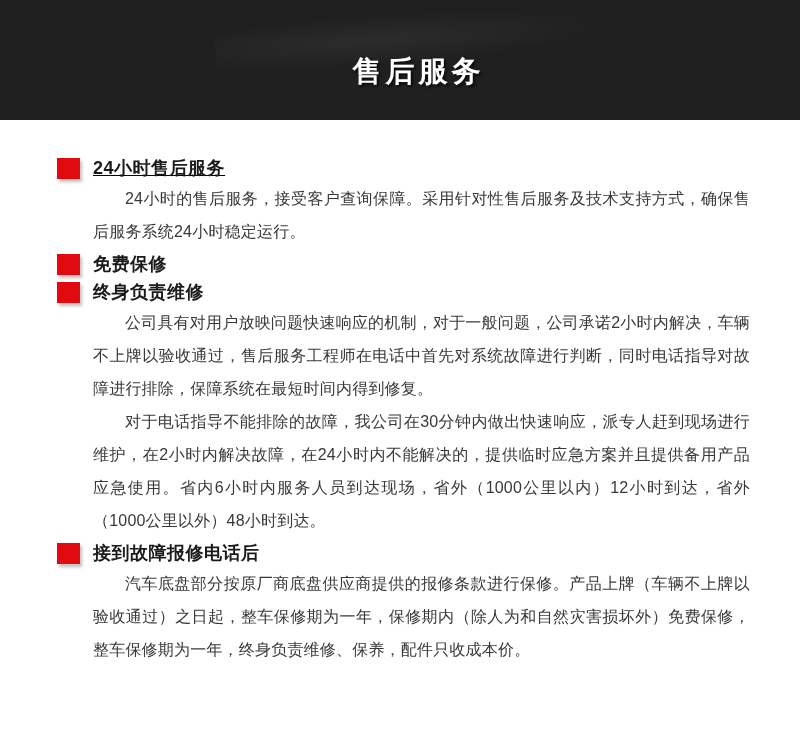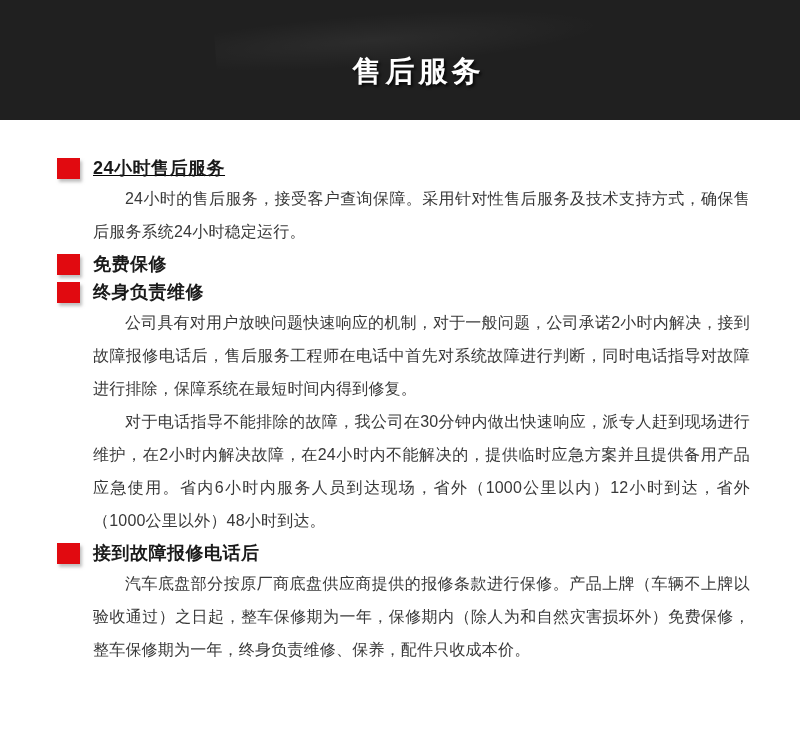--- a/index.html
+++ b/index.html
@@ -105,21 +105,21 @@
       <span class="bullet"></span>
       <h2 class="head-text">免费保修</h2>
     </div>
   </section>
 
   <section class="section">
     <div class="section-head">
       <span class="bullet"></span>
       <h2 class="head-text">终身负责维修</h2>
     </div>
-    <p class="para">公司具有对用户放映问题快速响应的机制，对于一般问题，公司承诺2小时内解决，接到故障报修电话后，售后服务工程师在电话中首先对系统故障进行判断，同时电话指导对故障进行排除，保障系统在最短时间内得到修复。</p>
+    <p class="para">公司具有对用户放映问题快速响应的机制，对于一般问题，公司承诺2小时内解决，车辆不上牌以验收通过，售后服务工程师在电话中首先对系统故障进行判断，同时电话指导对故障进行排除，保障系统在最短时间内得到修复。</p>
     <p class="para">对于电话指导不能排除的故障，我公司在30分钟内做出快速响应，派专人赶到现场进行维护，在2小时内解决故障，在24小时内不能解决的，提供临时应急方案并且提供备用产品应急使用。省内6小时内服务人员到达现场，省外（1000公里以内）12小时到达，省外（1000公里以外）48小时到达。</p>
   </section>
 
   <section class="section">
     <div class="section-head">
       <span class="bullet"></span>
       <h2 class="head-text">接到故障报修电话后</h2>
     </div>
     <p class="para">汽车底盘部分按原厂商底盘供应商提供的报修条款进行保修。产品上牌（车辆不上牌以验收通过）之日起，整车保修期为一年，保修期内（除人为和自然灾害损坏外）免费保修，整车保修期为一年，终身负责维修、保养，配件只收成本价。</p>
   </section>

